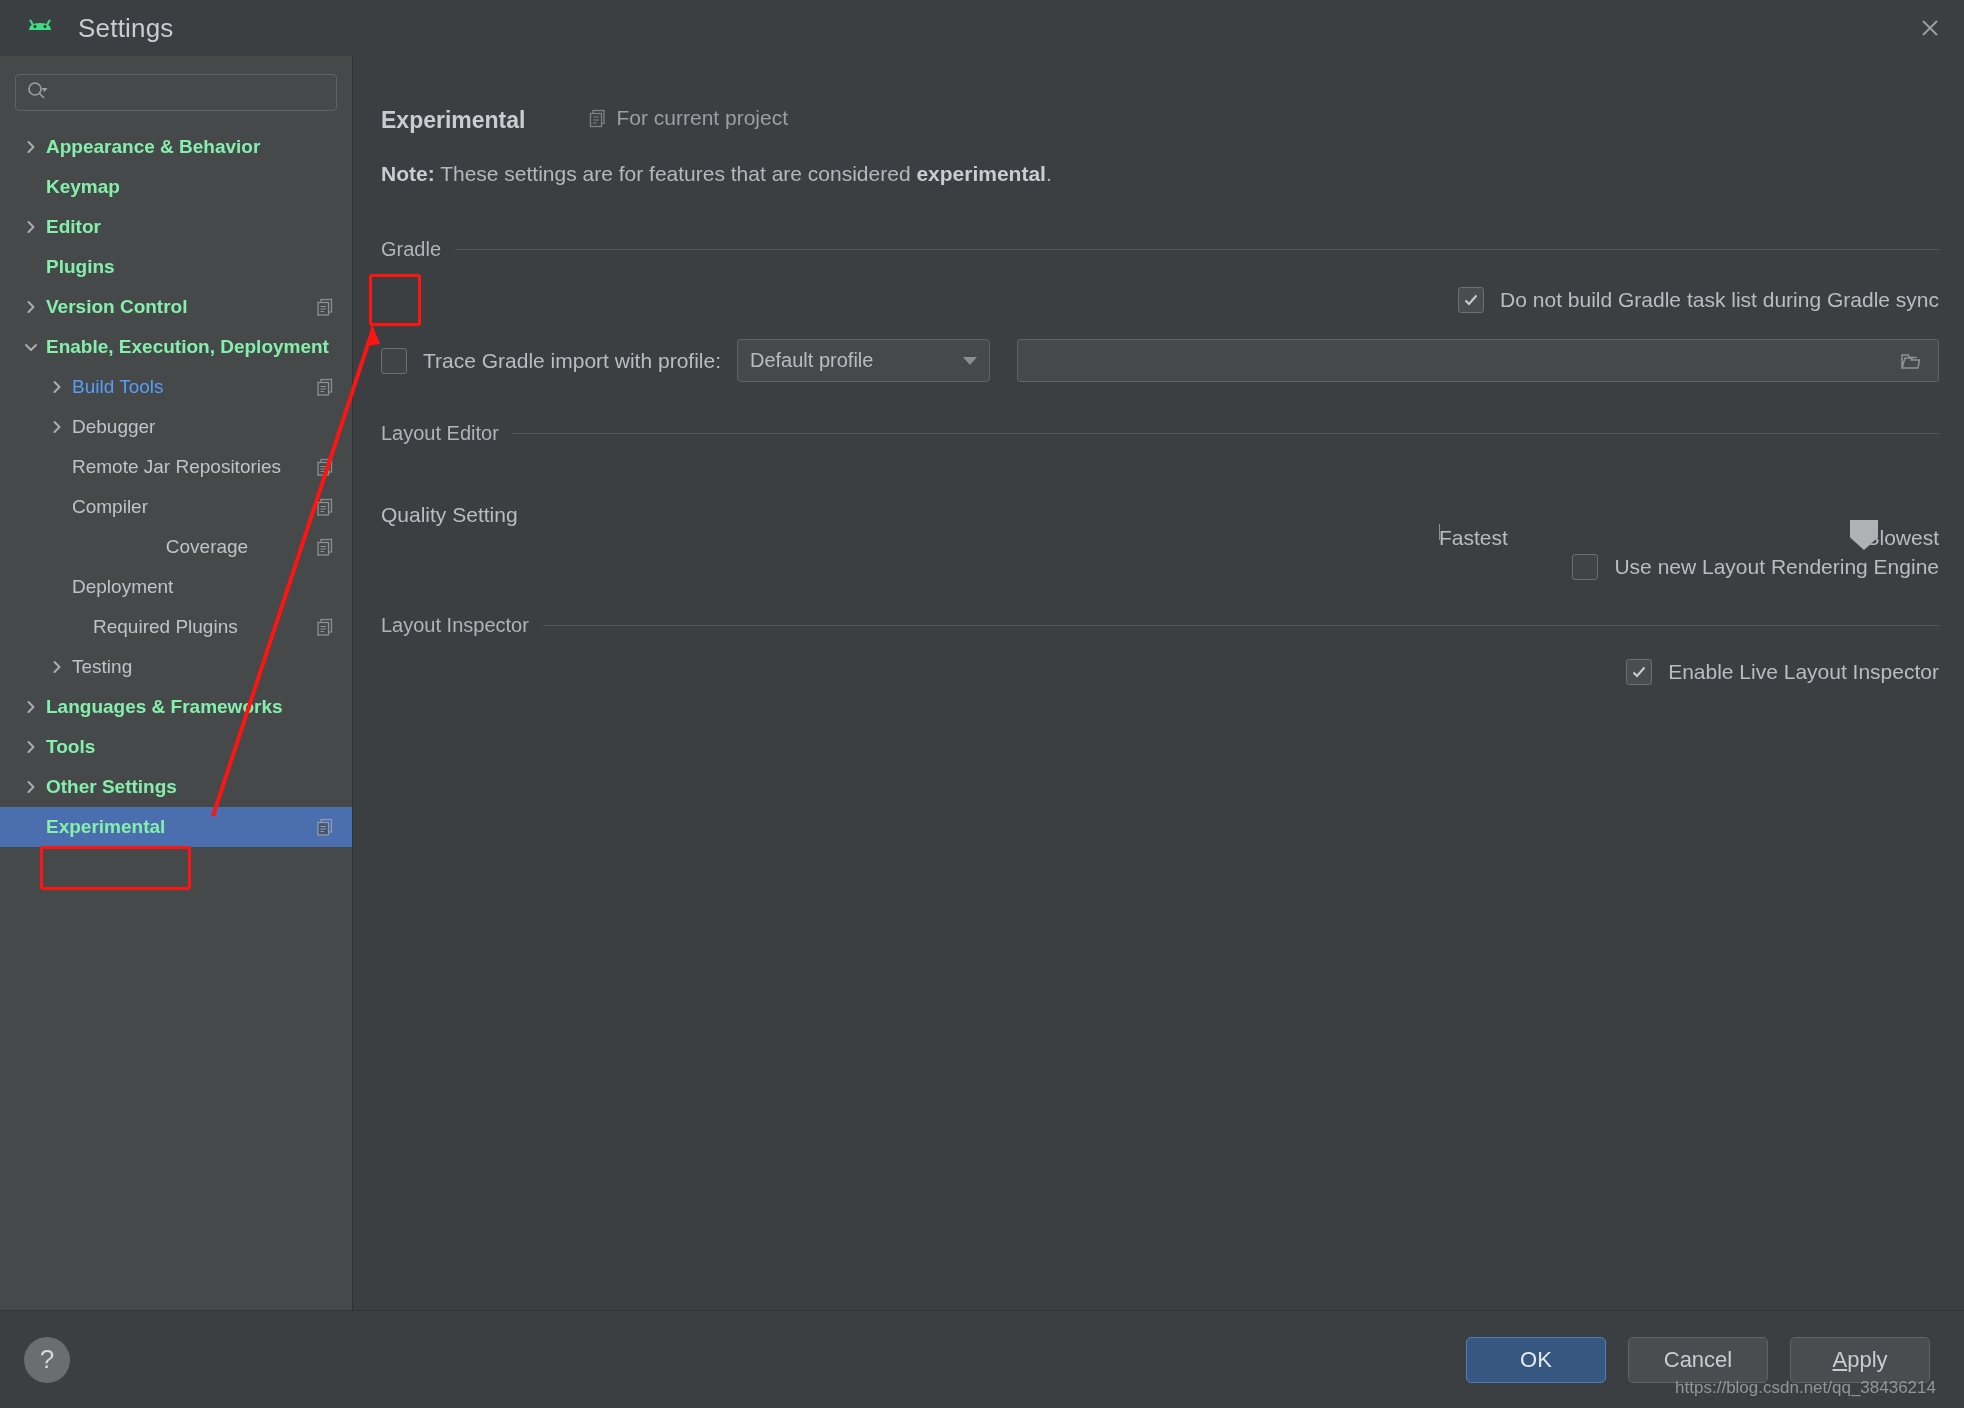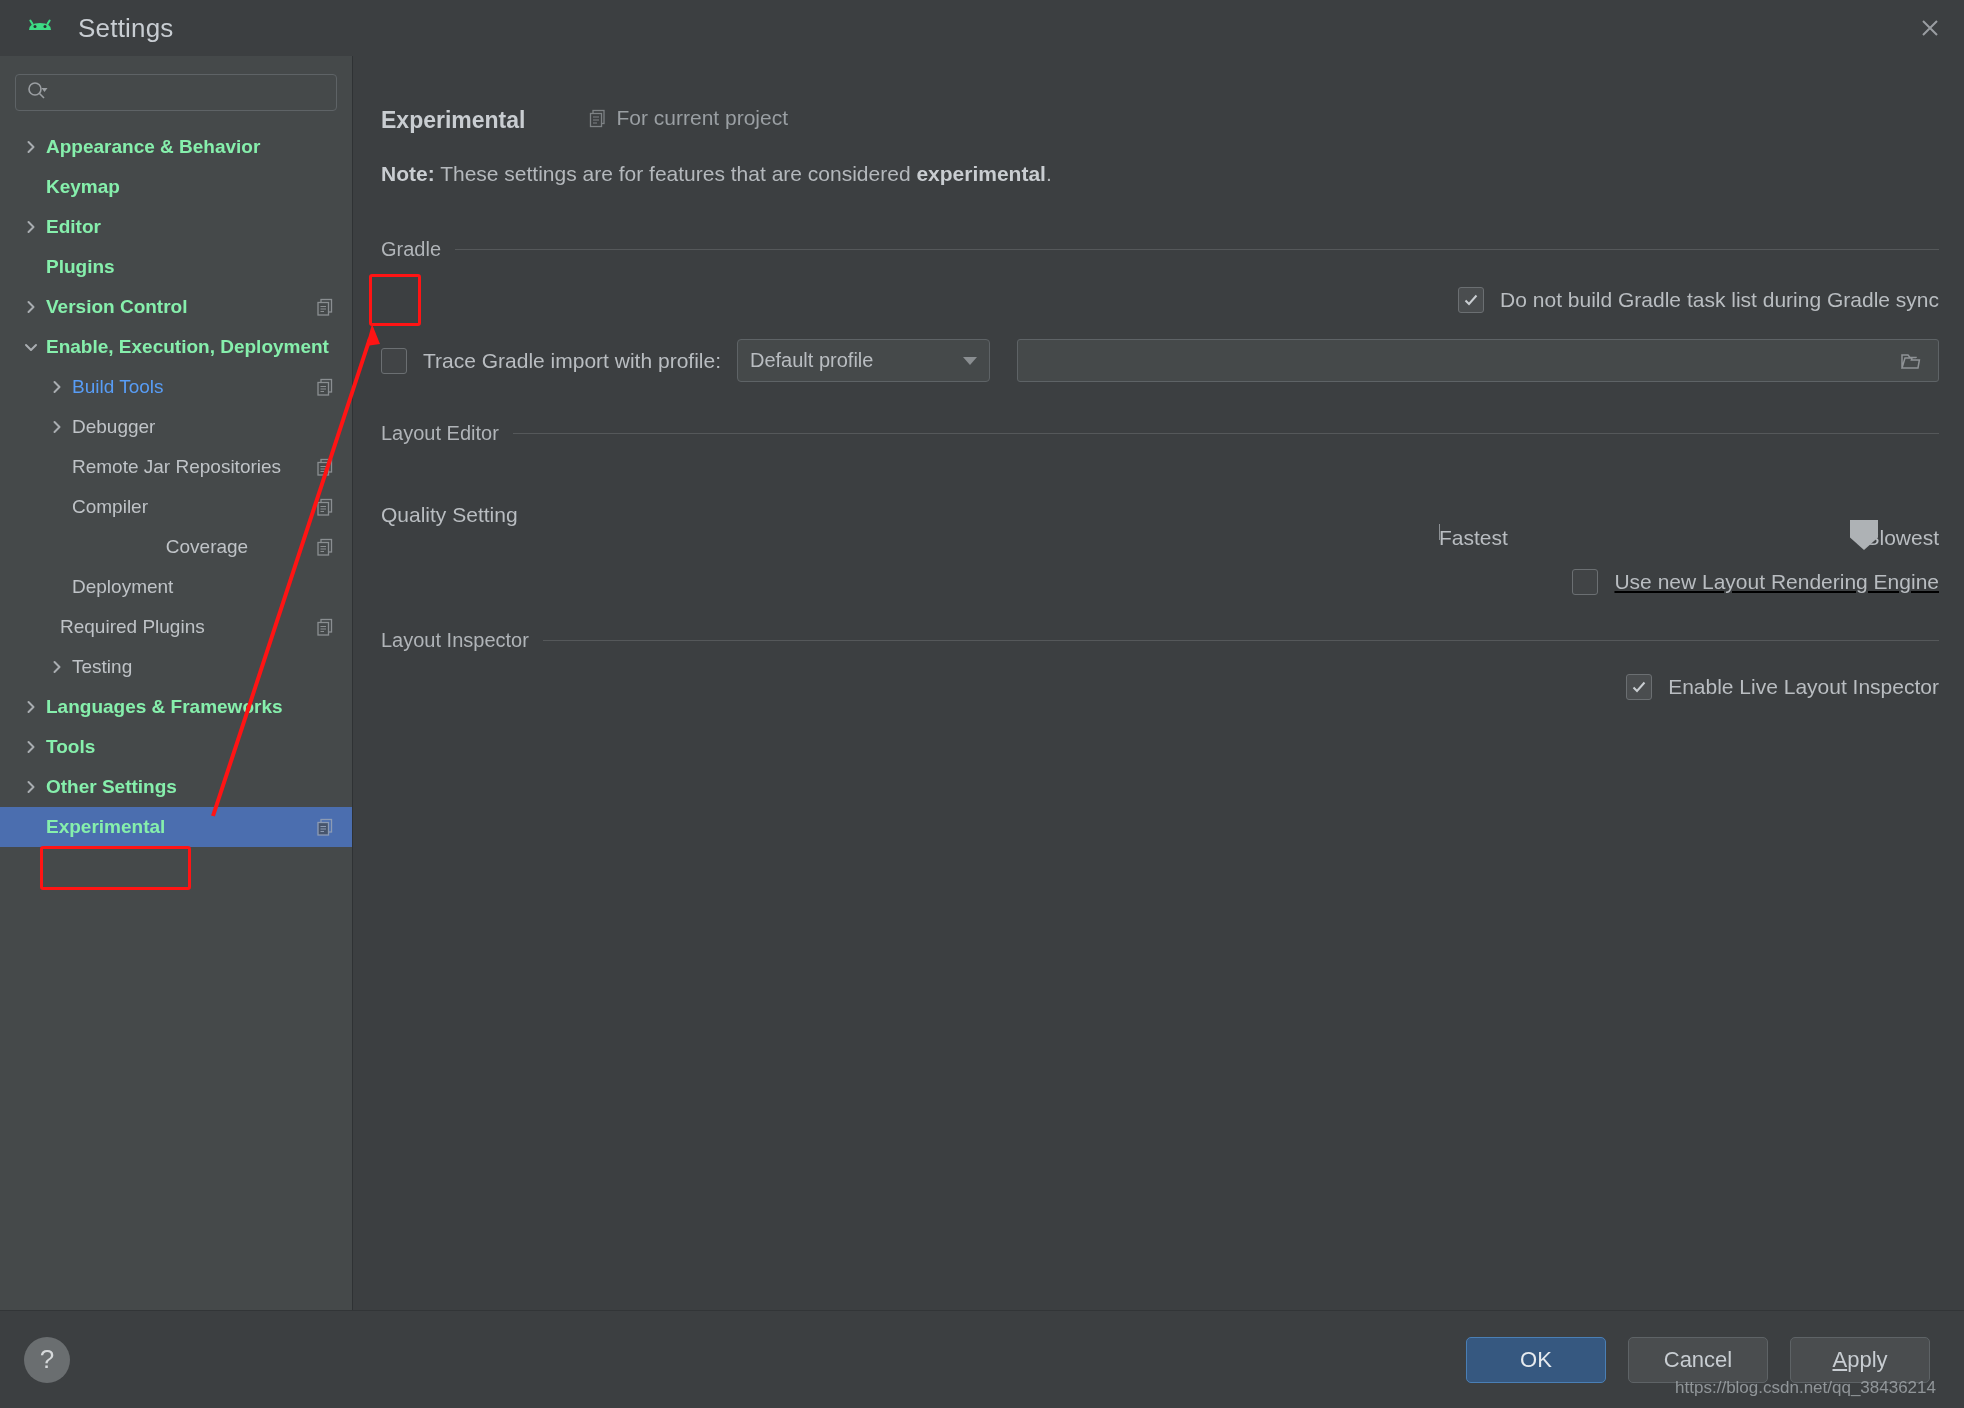--- a/index.html
+++ b/index.html
@@ -337,21 +337,21 @@
                   <rect x="3" y="5.5" width="10.5" height="12.5" stroke="#b0b4b8" stroke-width="1.3" fill="#45494a"></rect>
                   <path d="M5.5 9.5 h5.5 M5.5 12 h5.5 M5.5 14.5 h3.5" stroke="#b0b4b8" stroke-width="1.1"></path>
                 </svg></span>
             </div>
             <div class="tree-row" style="padding-left: 48px;">
               <span class="arrow spacer">
                 <svg width="18" height="18" viewBox="0 0 18 18"></svg>
               </span>
               <span class="label">Deployment</span>
             </div>
-            <div class="tree-row" style="padding-left: 36px;">
+            <div class="tree-row" style="padding-left: 69px;">
               <span class="arrow spacer">
                 <svg width="18" height="18" viewBox="0 0 18 18"></svg>
               </span>
               <span class="label">Required Plugins</span>
               <span class="copy-icon"><svg width="20" height="20" viewBox="0 0 20 20">
                   <rect x="6" y="2.5" width="10.5" height="12.5" stroke="#b0b4b8" stroke-width="1.3" fill="none"></rect>
                   <rect x="3" y="5.5" width="10.5" height="12.5" stroke="#b0b4b8" stroke-width="1.3" fill="#45494a"></rect>
                   <path d="M5.5 9.5 h5.5 M5.5 12 h5.5 M5.5 14.5 h3.5" stroke="#b0b4b8" stroke-width="1.1"></path>
                 </svg></span>
             </div>
@@ -469,21 +469,21 @@
             <span style="left:50%;"></span><span style="left:75%;"></span>
           </span>
           <span class="slider-thumb" id="slider-thumb" style="left: calc(85% - 14px);"></span>
           <span class="slider-ends">
             <span>Fastest</span>
             <span>Slowest</span>
           </span>
         </span>
       </div>
 
-      <div class="cb-row" style="margin-top:19px;text-decoration:underline;">
+      <div class="cb-row" style="margin-top:4px;">
         <span class="checkbox unchecked"></span>
         <span class="cb-label">Use new Layout Rendering Engine</span>
       </div>
 
       <div class="section" style="margin-top:34px;">
         <span class="section-title">Layout Inspector</span>
         <span class="section-line"></span>
       </div>
 
       <div class="cb-row" style="margin-top:22px;">

